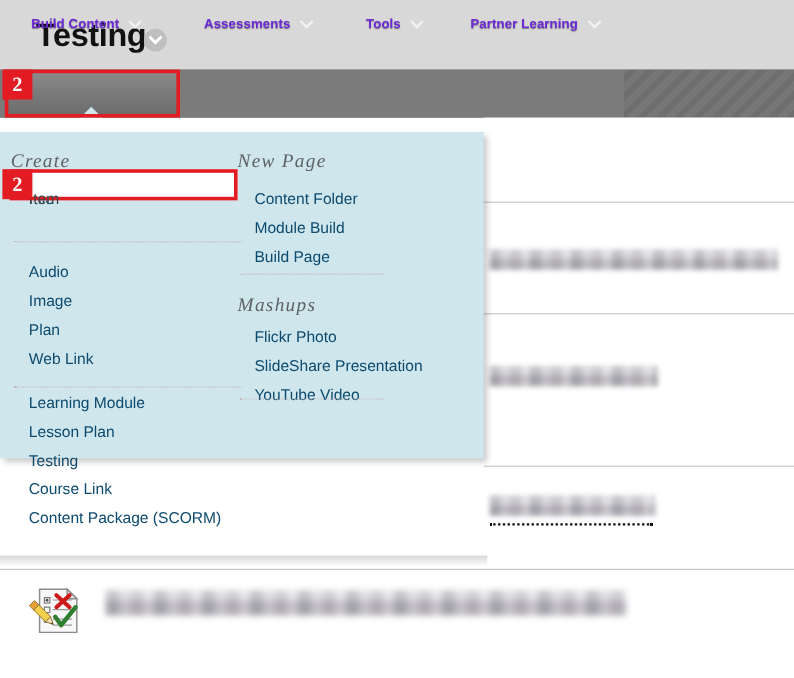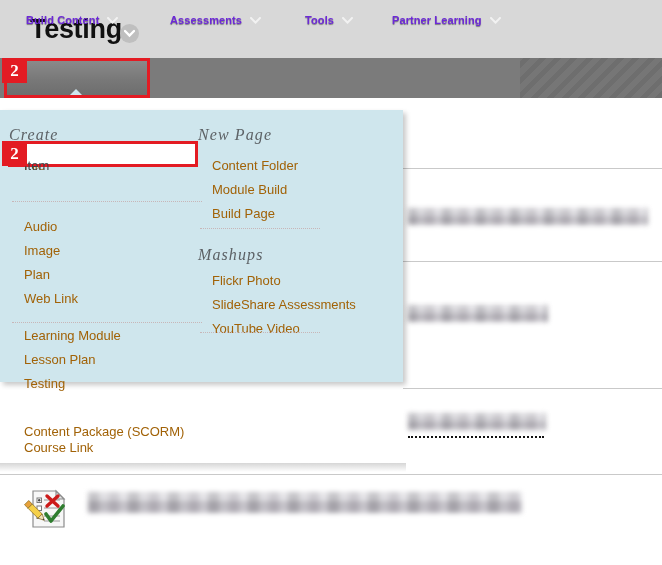--- a/index.html
+++ b/index.html
@@ -97,21 +97,21 @@
     font-family:"Liberation Serif", serif;
     font-style:italic;font-size:16px;color:#5d6266;
     letter-spacing:1.1px;
   }
   #head-create{left:9px;top:16px;}
   #head-newpage{left:198px;top:16px;}
   #head-mashups{left:198px;top:136px;}
 
   .menu-item{
     position:absolute;
-    font-size:13px;color:#a16207;
+    font-size:13px;color:#0c4a6e;
     white-space:nowrap;cursor:pointer;line-height:16px;
   }
   .col-left .menu-item{left:24px;}
   .col-right .menu-item{left:212px;}
 
   .sep{
     position:absolute;height:0;
     border-top:1px dotted #c8b6b8;
   }
   #sep-left-1{left:12px;top:91px;width:190px;}
@@ -243,33 +243,33 @@
 
   <div class="col-left">
     <div class="menu-item" style="top:48px;">File</div>
     <div class="menu-item" style="top:109px;">Audio</div>
     <div class="menu-item" style="top:133px;">Image</div>
     <div class="menu-item" style="top:157px;">Plan</div>
     <div class="menu-item" style="top:181px;">Web Link</div>
     <div class="menu-item" style="top:218px;">Learning Module</div>
     <div class="menu-item" style="top:242px;">Lesson Plan</div>
     <div class="menu-item" style="top:266px;">Testing</div>
-    <div class="menu-item" style="top:290px;margin-top:40px;">Course Link</div>
+    <div class="menu-item" style="top:290px;">Course Link</div>
     <div class="menu-item" style="top:314px;">Content Package (SCORM)</div>
   </div>
 
   <div class="col-right">
     <div class="menu-item" style="top:48px;">Content Folder</div>
     <div class="menu-item" style="top:72px;">Module Build</div>
     <div class="menu-item" style="top:96px;">Build Page</div>
   </div>
 
   <div class="col-right">
     <div class="menu-item" style="top:163px;">Flickr Photo</div>
-    <div class="menu-item" style="top:187px;">SlideShare Assessments</div>
+    <div class="menu-item" style="top:187px;">SlideShare Presentation</div>
     <div class="menu-item" style="top:211px;text-align:right;">YouTube Video</div>
   </div>
 
   <div class="sep" id="sep-left-1"></div>
   <div class="sep" id="sep-left-2"></div>
   <div class="sep" id="sep-right-1"></div>
   <div class="sep" id="sep-right-2"></div>
 </div>
 
 <div id="item-highlight"></div>

